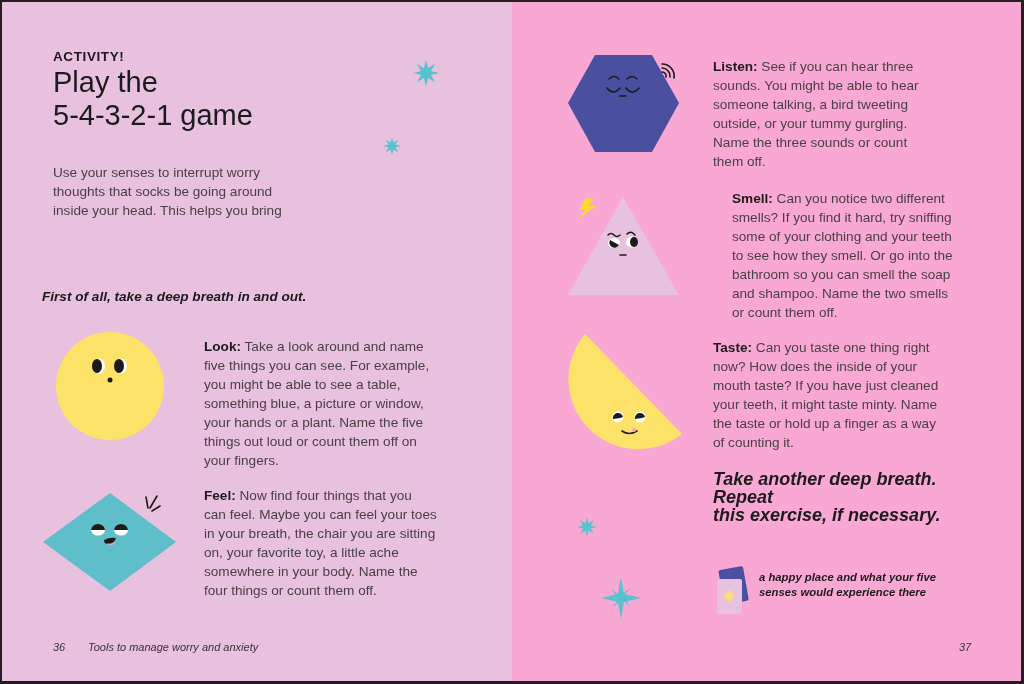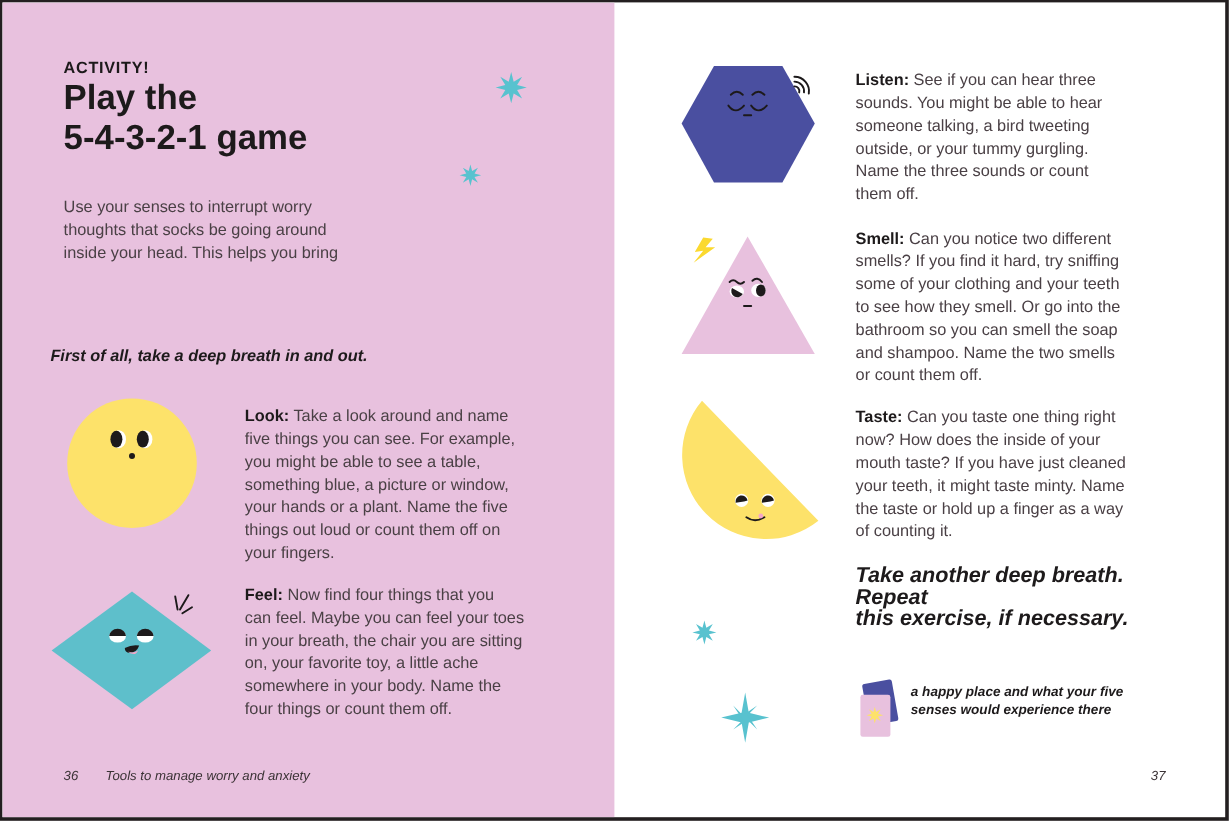--- a/index.html
+++ b/index.html
@@ -1,21 +1,21 @@
 <!DOCTYPE html>
 <html><head>
 <meta charset="utf-8">
 <style>
   html, body { margin:0; padding:0; }
   body { width:1024px; height:684px; background:#231f20; position:relative; overflow:hidden; font-family:"Liberation Sans", sans-serif; }
-  .spread { position:absolute; left:2px; top:2px; width:1019px; height:679px; background:#ffffff; overflow:hidden; }
+  .spread { position:absolute; left:2px; top:2px; width:1019px; height:679px; background:#f9a8d4; overflow:hidden; }
   .page-left { position:absolute; left:0; top:0; width:510px; height:679px; background:#e8c1de; }
   .txt { position:absolute; color:#3a3235; }
   .kicker { position:absolute; left:51px; top:47px; font-weight:bold; font-size:13.5px; letter-spacing:0.6px; color:#1d1a1b; }
-  .title { position:absolute; left:51px; top:64px; font-weight:bold; font-size:29px; line-height:33px; color:#1d1a1b; }
+  .title { position:absolute; left:51px; top:64px; font-weight:normal; font-size:29px; line-height:33px; color:#1d1a1b; }
   .intro { left:51px; top:161px; width:270px; font-size:13.6px; line-height:19px; color:#4a4045; }
   .lead { position:absolute; left:40px; top:287px; font-size:13.6px; font-weight:bold; font-style:italic; color:#1d1a1b;text-align:center; }
   .sense { font-size:13.6px; line-height:19px; color:#4a4045; }
   .sense b { color:#1d1a1b; }
   .footer-num { position:absolute; font-size:11px; font-style:italic; color:#3a3235; }
   .footer-title { position:absolute; font-size:11px; font-style:italic; color:#3a3235; }
   .outro { position:absolute; left:711px; top:468px; width:240px; font-size:18px; line-height:18px; font-weight:bold; font-style:italic; color:#1d1a1b; }
   .cardtip { position:absolute; left:757px; top:568px; width:230px; font-size:11.3px; line-height:14.6px; font-weight:bold; font-style:italic; color:#1d1a1b; }
   svg.abs { position:absolute; left:0; top:0; }
 </style>
@@ -64,21 +64,21 @@
 
   <div class="txt sense" style="left:711px; top:55px; width:280px;">
     <div><b>Listen:</b><span> See if you can hear three</span></div>
     <div>sounds. You might be able to hear</div>
     <div>someone talking, a bird tweeting</div>
     <div>outside, or your tummy gurgling.</div>
     <div>Name the three sounds or count</div>
     <div>them off.</div>
   </div>
 
-  <div class="txt sense" style="left:711px; top:187px; width:290px;">
+  <div class="txt sense" style="left:730px; top:187px; width:290px;">
     <div><b>Smell:</b><span> Can you notice two different</span></div>
     <div>smells? If you find it hard, try sniffing</div>
     <div>some of your clothing and your teeth</div>
     <div>to see how they smell. Or go into the</div>
     <div>bathroom so you can smell the soap</div>
     <div>and shampoo. Name the two smells</div>
     <div>or count them off.</div>
   </div>
 
   <div class="txt sense" style="left:711px; top:336px; width:290px;">

